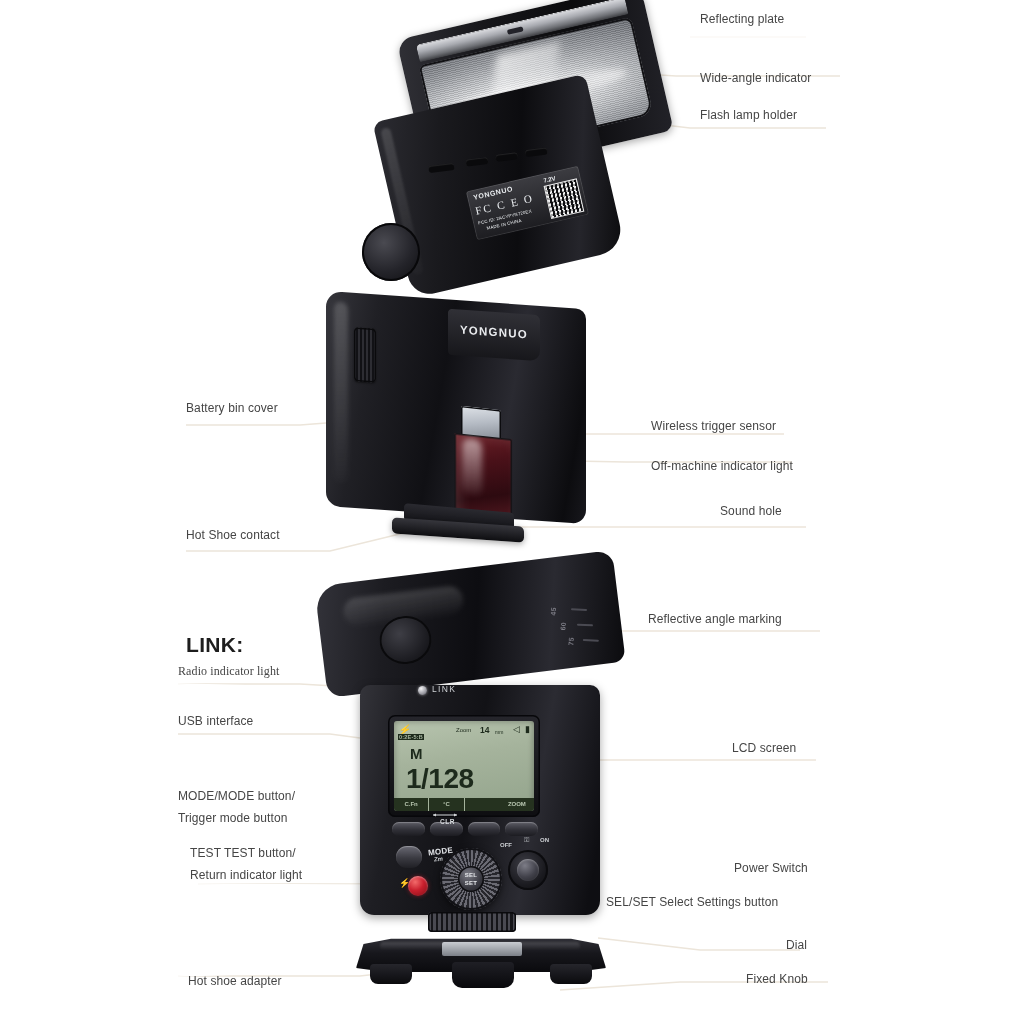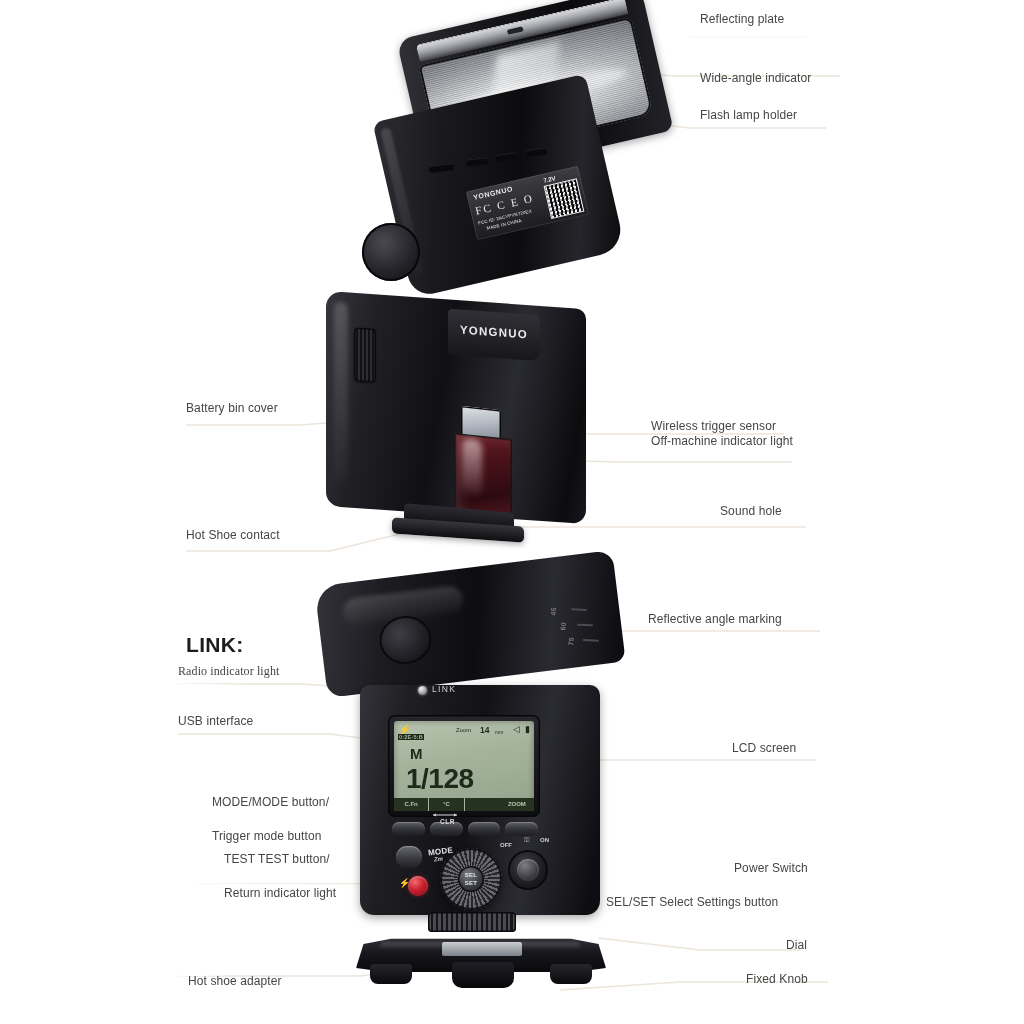--- a/index.html
+++ b/index.html
@@ -21,21 +21,21 @@
     white-space:nowrap;
     letter-spacing:.1px;
   }
   .label.left{text-align:left;}
   .label.big{
     font-size:21px;
     font-weight:bold;
     color:#1d1d1d;
     letter-spacing:.3px;
   }
-  .label.two{white-space:pre-line;line-height:34px;margin-left:34px;}
+  .label.two{white-space:pre-line;line-height:22px;}
 
   
   svg.leaders{position:absolute;left:0;top:0;width:1024px;height:1024px;pointer-events:none;}
 
   
   .dev{position:absolute;}
 
   
   #topUnit{left:340px;top:8px;width:360px;height:300px;}
   #headTilt{
@@ -498,21 +498,21 @@
       <div id="shoeLegR"></div>
       <div id="shoeCenter"></div>
     </div>
   </div>
 
   <div class="label left" style="left:700px;top:9px;">Reflecting plate</div>
   <div class="label left" style="left:700px;top:68px;">Wide-angle indicator</div>
   <div class="label left" style="left:700px;top:105px;">Flash lamp holder</div>
 
   <div class="label left" style="left:651px;top:416px;">Wireless trigger sensor</div>
-  <div class="label left" style="left:651px;top:431px;">Off-machine indicator light</div>
+  <div class="label left" style="left:651px;top:456px;">Off-machine indicator light</div>
   <div class="label left" style="left:720px;top:501px;">Sound hole</div>
 
   <div class="label left" style="left:186px;top:398px;">Battery bin cover</div>
   <div class="label left" style="left:186px;top:525px;">Hot Shoe contact</div>
 
   <div class="label left" style="left:648px;top:609px;">Reflective angle marking</div>
   <div class="label left" style="left:732px;top:738px;">LCD screen</div>
   <div class="label left" style="left:734px;top:858px;">Power Switch</div>
   <div class="label left" style="left:606px;top:892px;">SEL/SET Select Settings button</div>
   <div class="label left" style="left:786px;top:935px;">Dial</div>

